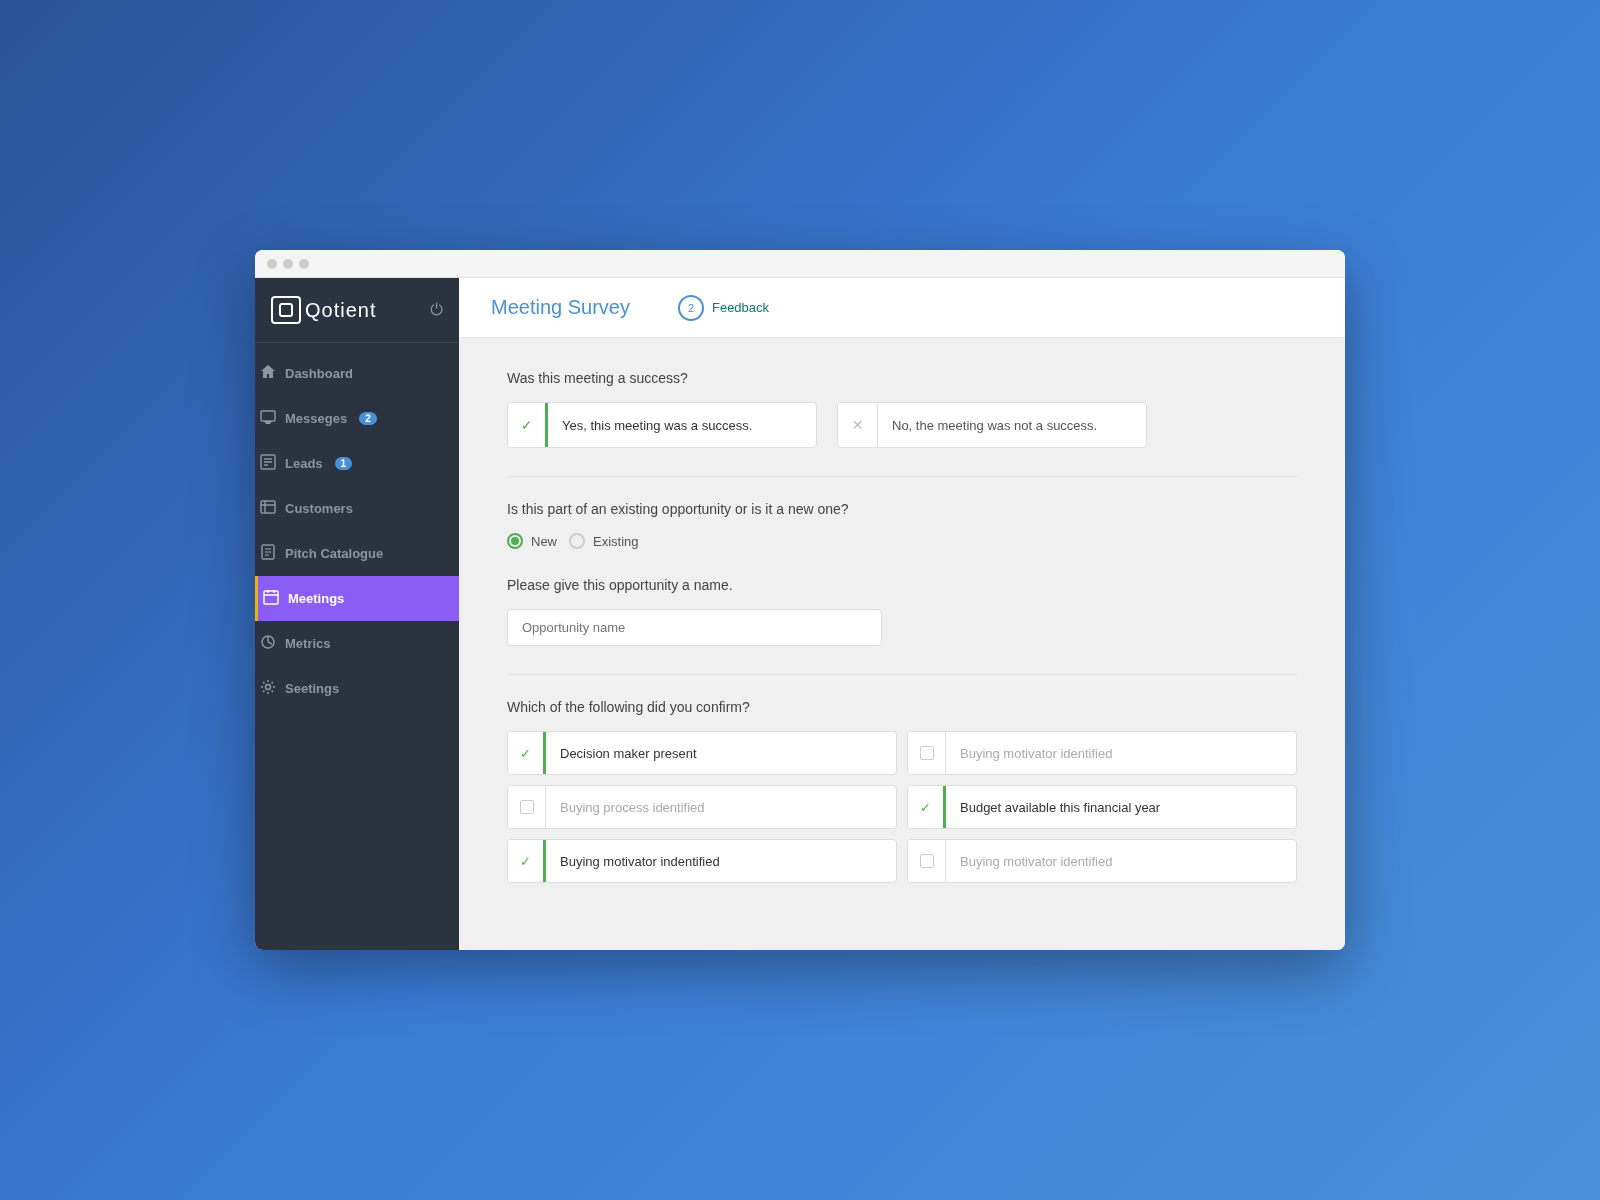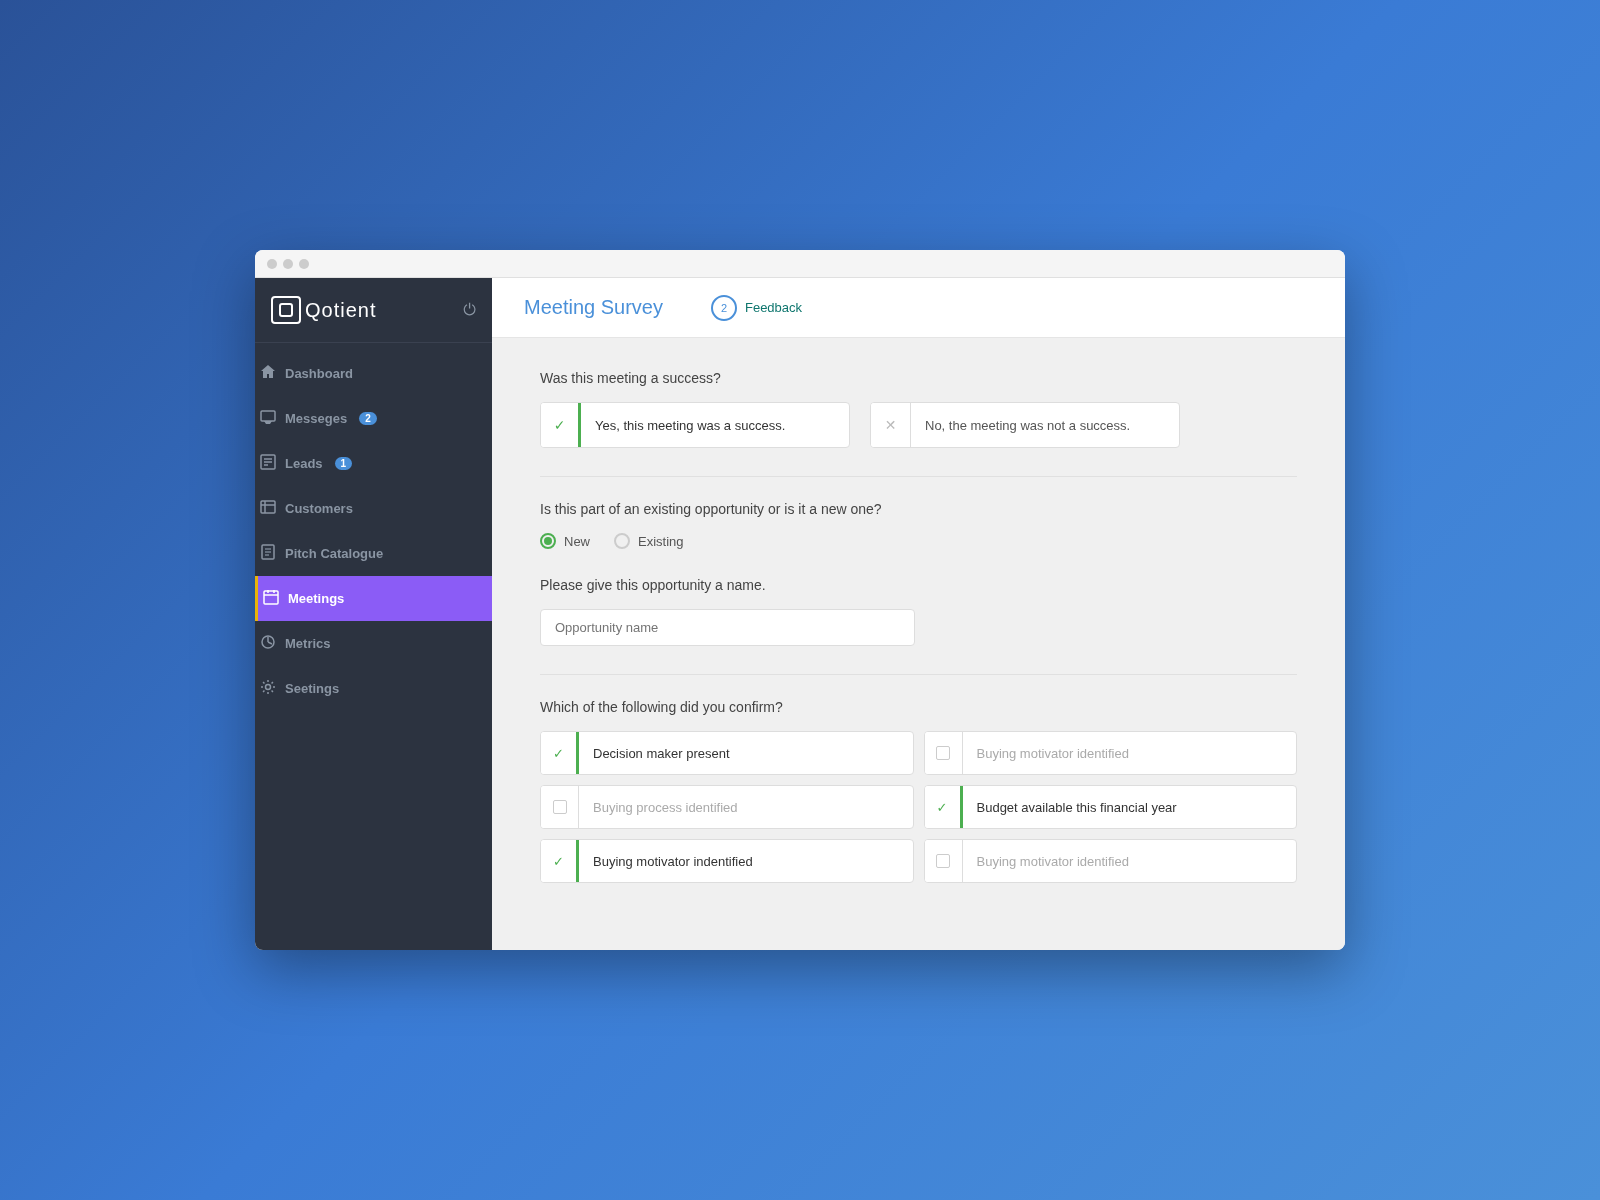--- a/index.html
+++ b/index.html
@@ -36,21 +36,21 @@
       border-radius: 50%;
       background: #ccc;
     }
     .app-body {
       display: flex;
       flex: 1;
       overflow: hidden;
     }
     
     .sidebar {
-      width: 237px;
+      width: 204px;
       background: #2c3340;
       flex-shrink: 0;
       display: flex;
       flex-direction: column;
       padding-top: 0;
     }
     .sidebar-logo {
       display: flex;
       align-items: center;
       justify-content: space-between;
@@ -225,21 +225,21 @@
     .choice-indicator .x-icon { color: #bbb; font-size: 14px; }
     .choice-text {
       padding: 0 14px;
       font-size: 13px;
       color: #555;
     }
     .choice-card.selected .choice-text { color: #333; font-weight: 500; }
     
     .radio-row {
       display: flex;
-      gap: 24px;
+      gap: 12px;
       margin-bottom: 20px;
     }
     .radio-option {
       display: flex;
       align-items: center;
       gap: 8px;
       cursor: pointer;
       font-size: 13px;
       color: #555;
     }

